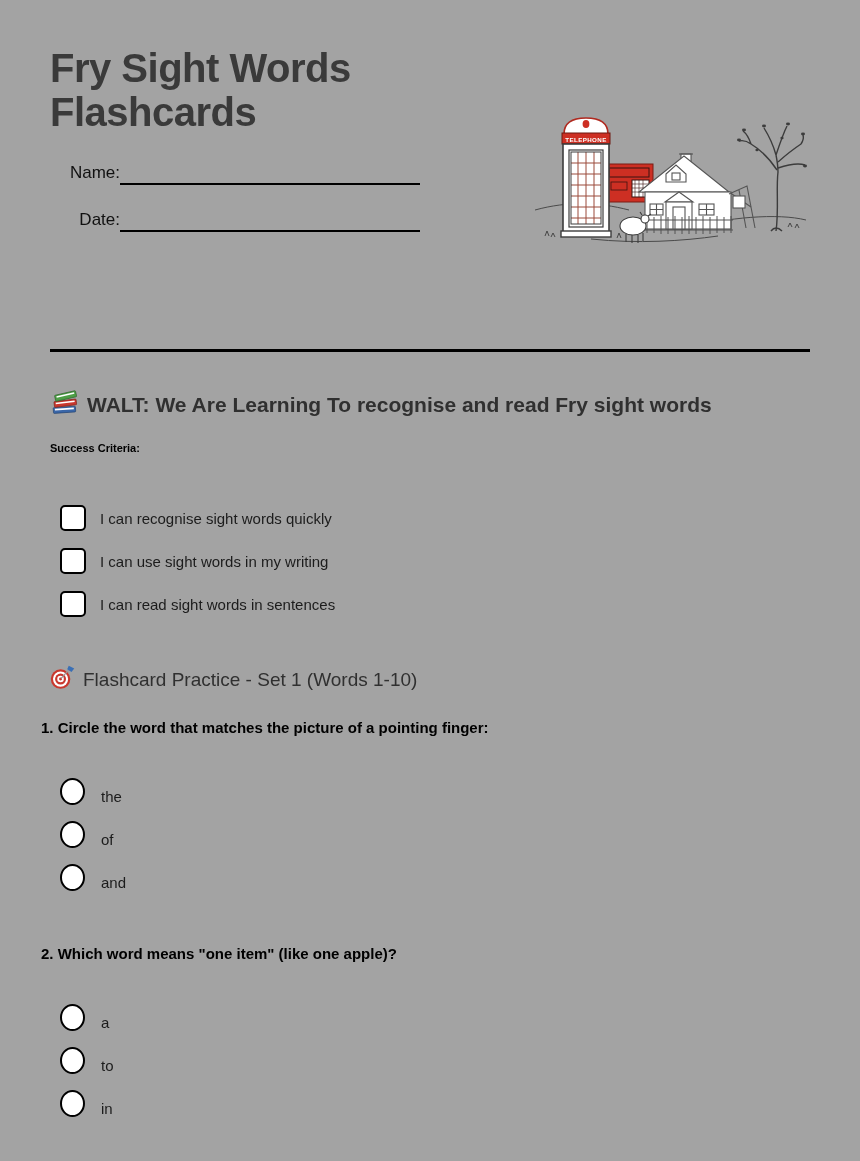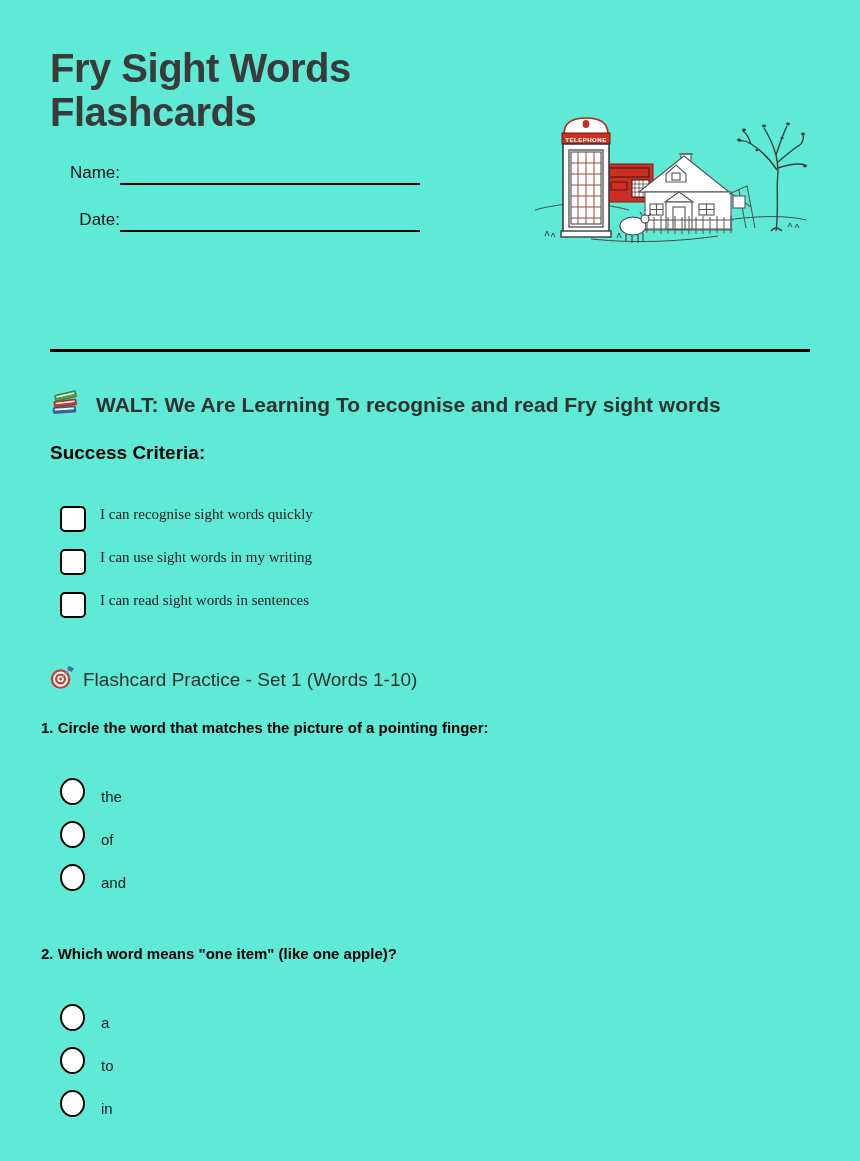--- a/index.html
+++ b/index.html
@@ -1,19 +1,19 @@
 <!DOCTYPE html>
 <html><head>
 <meta charset="utf-8">
 <style>
   html,body{margin:0;padding:0;background:#fff;}
   .page{
     position:relative;
     width:860px;height:1161px;
-    background:#5eead4;
+    background:#a3a3a3;
     font-family:"Liberation Sans","DejaVu Sans",sans-serif;
     color:#1c1c1c;
     overflow:hidden;
   }
   .doc-title{
     position:absolute;left:50px;top:46px;
     font-size:40px;font-weight:700;line-height:44px;
     letter-spacing:-0.5px;color:#3a3a3a;
   }
   .field-row{
@@ -27,29 +27,29 @@
   }
   .name-row{top:163px;}
   .date-row{top:210px;}
   .illustration{position:absolute;left:533px;top:110px;width:275px;height:140px;}
   .divider{
     position:absolute;left:50px;top:349px;width:760px;height:0;
     border-top:3px solid #000;
   }
   .walt-heading{
     position:absolute;left:50px;top:388px;
-    display:flex;align-items:center;gap:18px;
+    display:flex;align-items:center;gap:9px;
     font-size:21px;font-weight:700;color:#303030;
   }
   .success-label{
     position:absolute;left:50px;top:442px;
-    font-size:19px;font-weight:700;color:#000;
+    font-size:11px;font-weight:700;color:#000;
   }
   .criteria-list{position:absolute;left:60px;top:506px;}
-  .criteria-row{display:flex;height:24px;margin-bottom:19px;font-family:Liberation Serif, serif;}
+  .criteria-row{display:flex;align-items:center;height:24px;margin-bottom:19px;}
   .checkbox{
     width:22px;height:22px;border:2.5px solid #000;border-radius:5px;
     background:#fff;flex:0 0 auto;
   }
   .criteria-row .row-label{margin-left:14px;font-size:15px;color:#1c1c1c;}
   .practice-heading{
     position:absolute;left:50px;top:665px;
     display:flex;align-items:center;gap:8px;
     font-size:19px;font-weight:400;color:#303030;
   }

